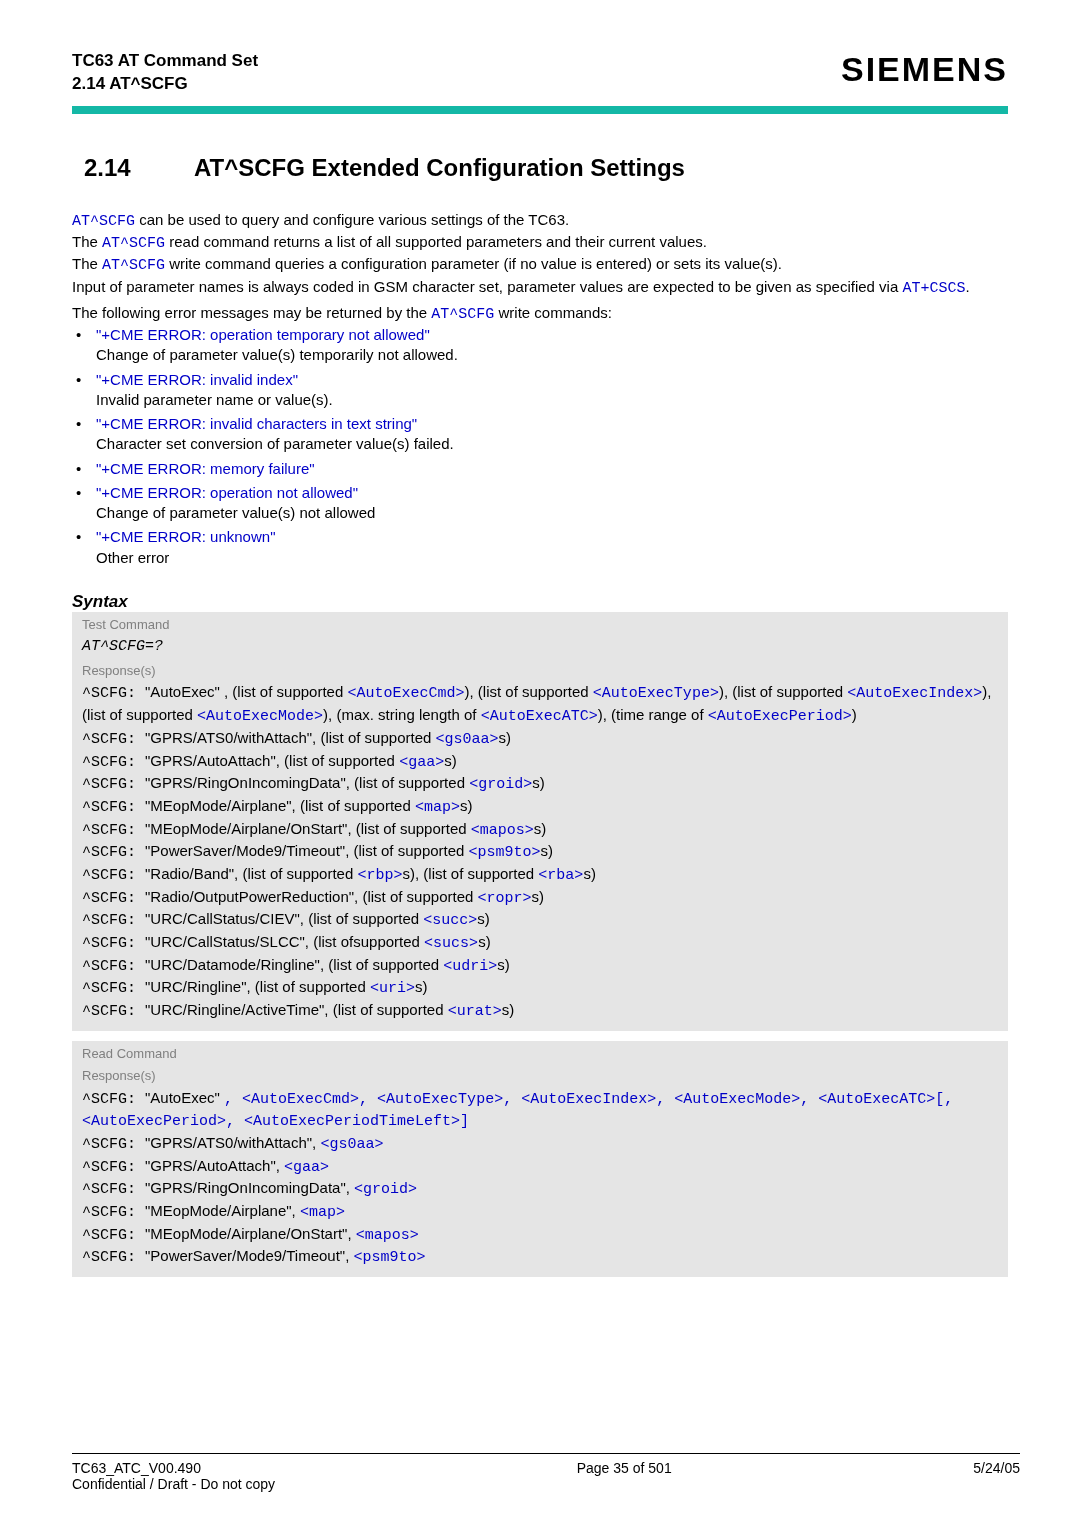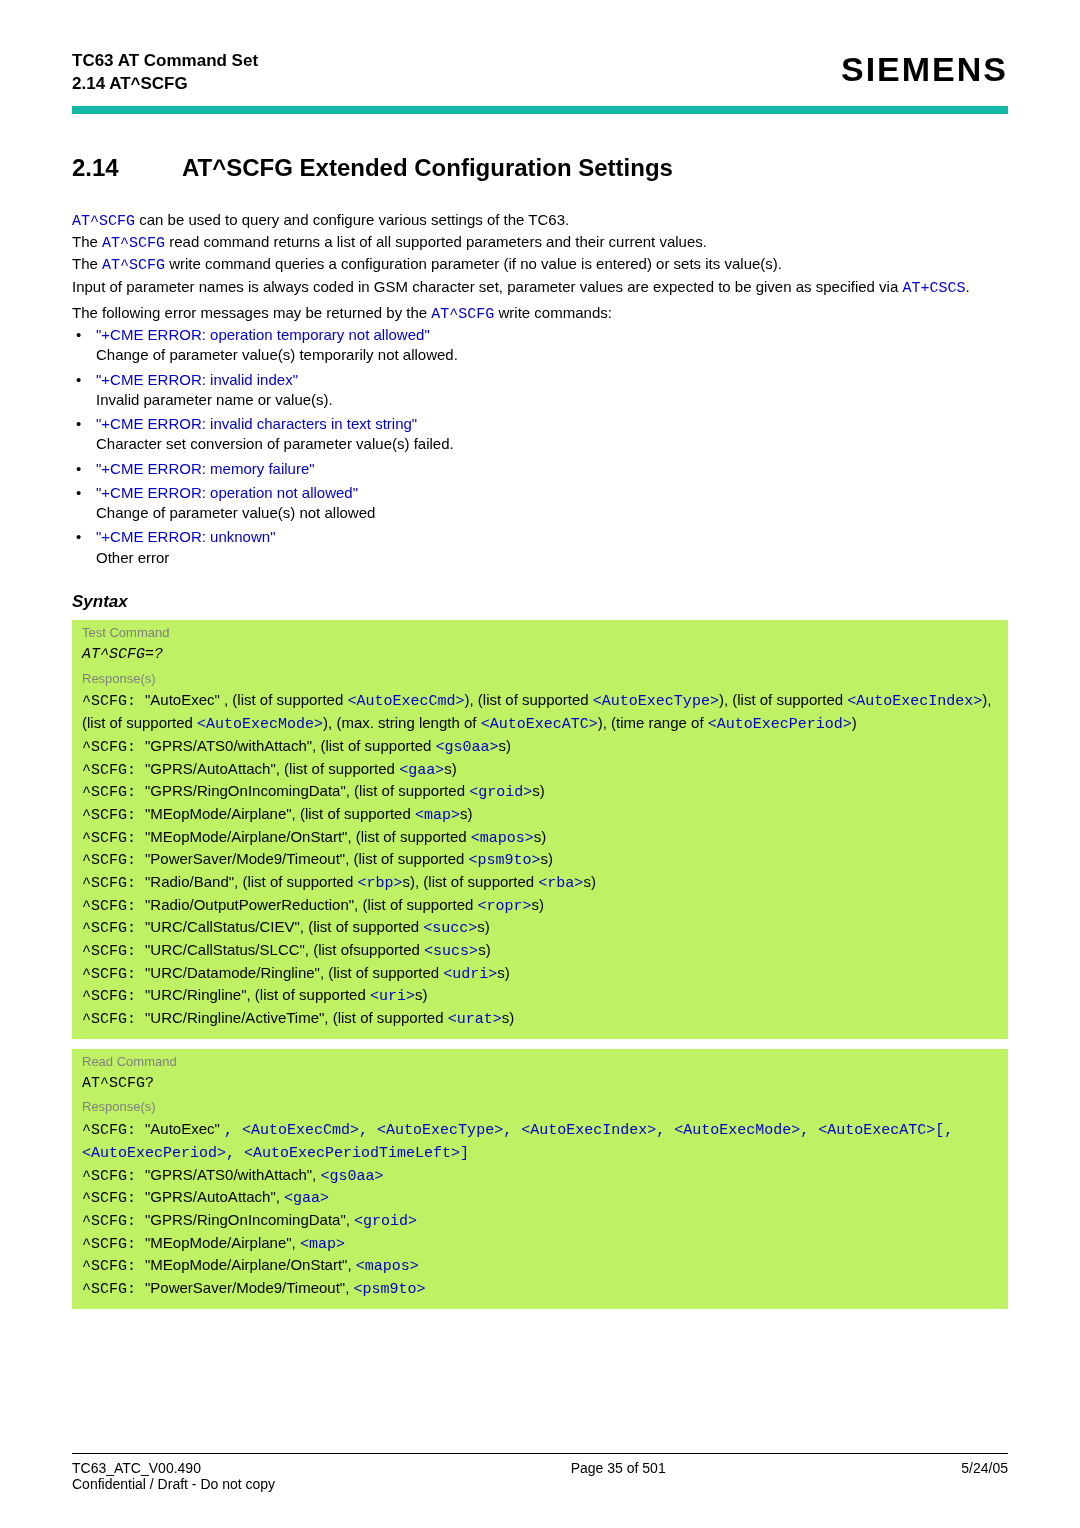--- a/index.html
+++ b/index.html
@@ -9,34 +9,34 @@
     font-family: Arial, Helvetica, sans-serif;
     background: #fff;
     color: #000;
     padding: 50px 72px 40px 72px;
     position: relative;
   }
   .header { display: flex; justify-content: space-between; align-items: flex-start; padding-bottom: 10px; border-bottom: 8px solid #14b8a6; margin-bottom: 40px; }
   .header-left { font-size: 17px; font-weight: bold; line-height: 1.35; }
   .header-logo { font-size: 34px; font-weight: 700; letter-spacing: 2px; }
   .section-title { font-size: 24px; font-weight: bold; margin-bottom: 28px; }
-  .section-num { display: inline-block; width: 110px; }
+  .section-num { display: inline-block; width: 110px; margin-left: 12px; }
   .body-text { font-size: 15px; line-height: 1.35; }
   .para { margin-bottom: 4px; }
   .mono { font-family: "Courier New", monospace; color: #0000c8; }
   .link { color: #0000c8; }
   ul.errlist { list-style: none; padding-left: 0; }
   ul.errlist li { position: relative; padding-left: 24px; margin-bottom: 4px; }
   ul.errlist li::before { content: "•"; position: absolute; left: 4px; top: 0; }
-  .syntax-head { font-weight: bold; font-style: italic; font-size: 17px; margin-top: 24px; margin-bottom: 8px; }
+  .syntax-head { font-weight: bold; font-style: italic; font-size: 17px; margin-top: 24px; margin-bottom: 0; }
   .cmd-label { color: #808080; font-size: 13px; margin-bottom: 3px;}
   .scfg-pre { font-family: "Courier New", monospace; color: #000; }
-  .greybox { background: #bef264; padding: 4px 10px 8px 10px; font-size: 15px; line-height: 1.38; }
+  .greybox { background: #e5e5e5; padding: 4px 10px 8px 10px; font-size: 15px; line-height: 1.38; }
   .greybox .sl { display: block; }
-  .footer { position: absolute; bottom: 36px; left: 72px; right: 72px; border-top: 1px solid #000; padding-top: 6px; display: flex; justify-content: space-between; font-size: 14px; }
+  .footer { position: absolute; bottom: 36px; left: 72px; right: 60px; border-top: 1px solid #000; padding-top: 6px; display: flex; justify-content: space-between; font-size: 14px; }
   .ok { font-family: "Courier New", monospace; }
 </style>
 </head>
 <body>
 
 <div class="header">
   <div class="header-left">
     <span>TC63 AT Command Set</span><br>
     <span>2.14 AT^SCFG</span>
   </div>
@@ -85,21 +85,20 @@
   <span class="sl"><span class="scfg-pre">^SCFG: </span><span>"Radio/OutputPowerReduction", (list of supported </span><span class="mono">&lt;ropr&gt;</span><span>s)</span></span>
   <span class="sl"><span class="scfg-pre">^SCFG: </span><span>"URC/CallStatus/CIEV", (list of supported </span><span class="mono">&lt;succ&gt;</span><span>s)</span></span>
   <span class="sl"><span class="scfg-pre">^SCFG: </span><span>"URC/CallStatus/SLCC", (list ofsupported </span><span class="mono">&lt;sucs&gt;</span><span>s)</span></span>
   <span class="sl"><span class="scfg-pre">^SCFG: </span><span>"URC/Datamode/Ringline", (list of supported </span><span class="mono">&lt;udri&gt;</span><span>s)</span></span>
   <span class="sl"><span class="scfg-pre">^SCFG: </span><span>"URC/Ringline", (list of supported </span><span class="mono">&lt;uri&gt;</span><span>s)</span></span>
   <span class="sl"><span class="scfg-pre">^SCFG: </span><span>"URC/Ringline/ActiveTime", (list of supported </span><span class="mono">&lt;urat&gt;</span><span>s)</span></span>
 </div>
 
 <div class="greybox" style="margin-top:10px;">
   <div class="cmd-label">Read Command</div>
-  <div class="mono" style="color:#000;">AT^SCFG?</div>
   <div class="cmd-label" style="margin-top:4px;">Response(s)</div>
 
   <span class="sl"><span class="scfg-pre">^SCFG: </span><span>"AutoExec" </span><span class="mono">, </span><span class="mono">&lt;AutoExecCmd&gt;</span><span class="mono">, </span><span class="mono">&lt;AutoExecType&gt;</span><span class="mono">, </span><span class="mono">&lt;AutoExecIndex&gt;</span><span class="mono">, </span><span class="mono">&lt;AutoExecMode&gt;</span><span class="mono">, </span><span class="mono">&lt;AutoExecATC&gt;</span><span class="mono">[</span><span class="mono">, </span><span class="mono">&lt;AutoExecPeriod&gt;</span><span class="mono">, </span><span class="mono">&lt;AutoExecPeriodTimeLeft&gt;</span><span class="mono">]</span></span>
   <span class="sl"><span class="scfg-pre">^SCFG: </span><span>"GPRS/ATS0/withAttach", </span><span class="mono">&lt;gs0aa&gt;</span></span>
   <span class="sl"><span class="scfg-pre">^SCFG: </span><span>"GPRS/AutoAttach", </span><span class="mono">&lt;gaa&gt;</span></span>
   <span class="sl"><span class="scfg-pre">^SCFG: </span><span>"GPRS/RingOnIncomingData", </span><span class="mono">&lt;groid&gt;</span></span>
   <span class="sl"><span class="scfg-pre">^SCFG: </span><span>"MEopMode/Airplane", </span><span class="mono">&lt;map&gt;</span></span>
   <span class="sl"><span class="scfg-pre">^SCFG: </span><span>"MEopMode/Airplane/OnStart", </span><span class="mono">&lt;mapos&gt;</span></span>
   <span class="sl"><span class="scfg-pre">^SCFG: </span><span>"PowerSaver/Mode9/Timeout", </span><span class="mono">&lt;psm9to&gt;</span></span>
 </div>

